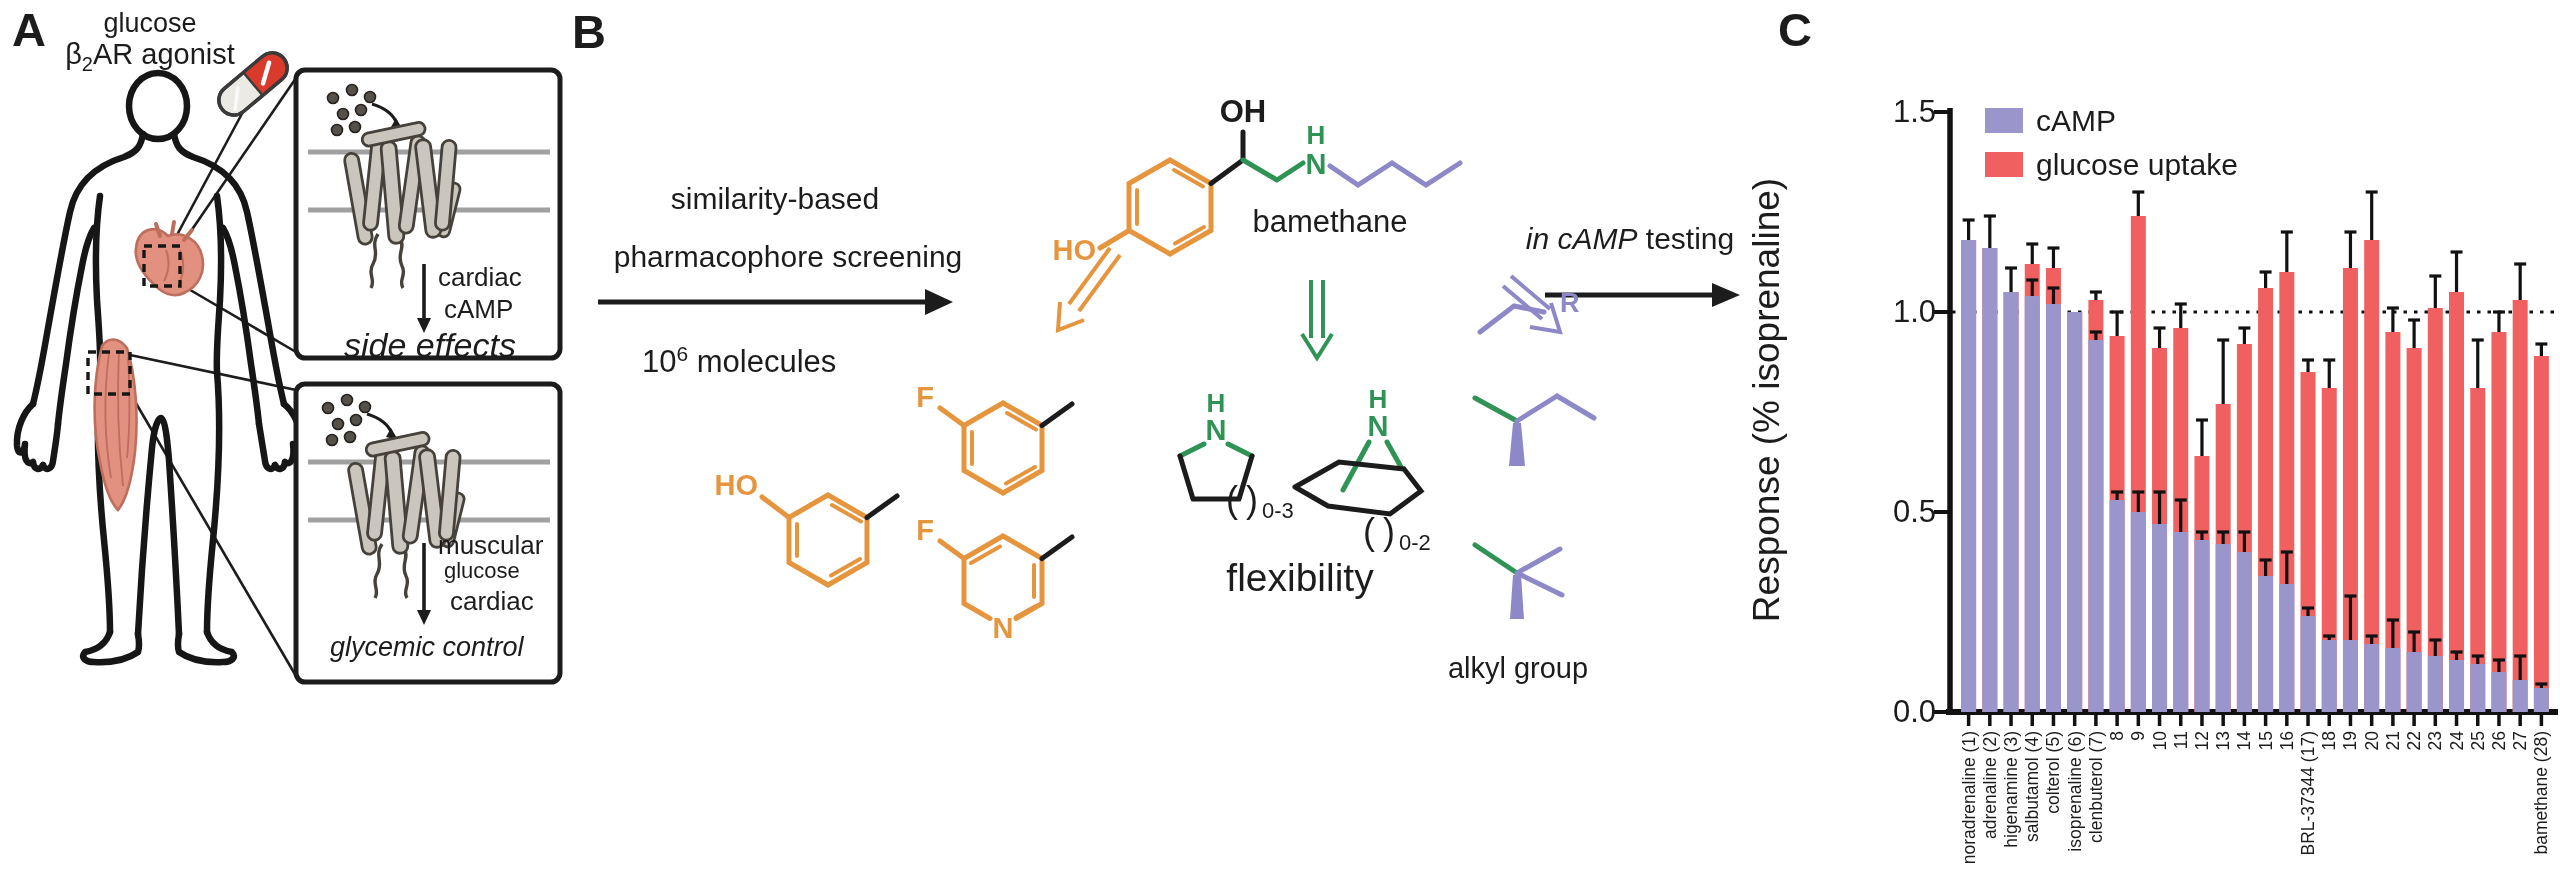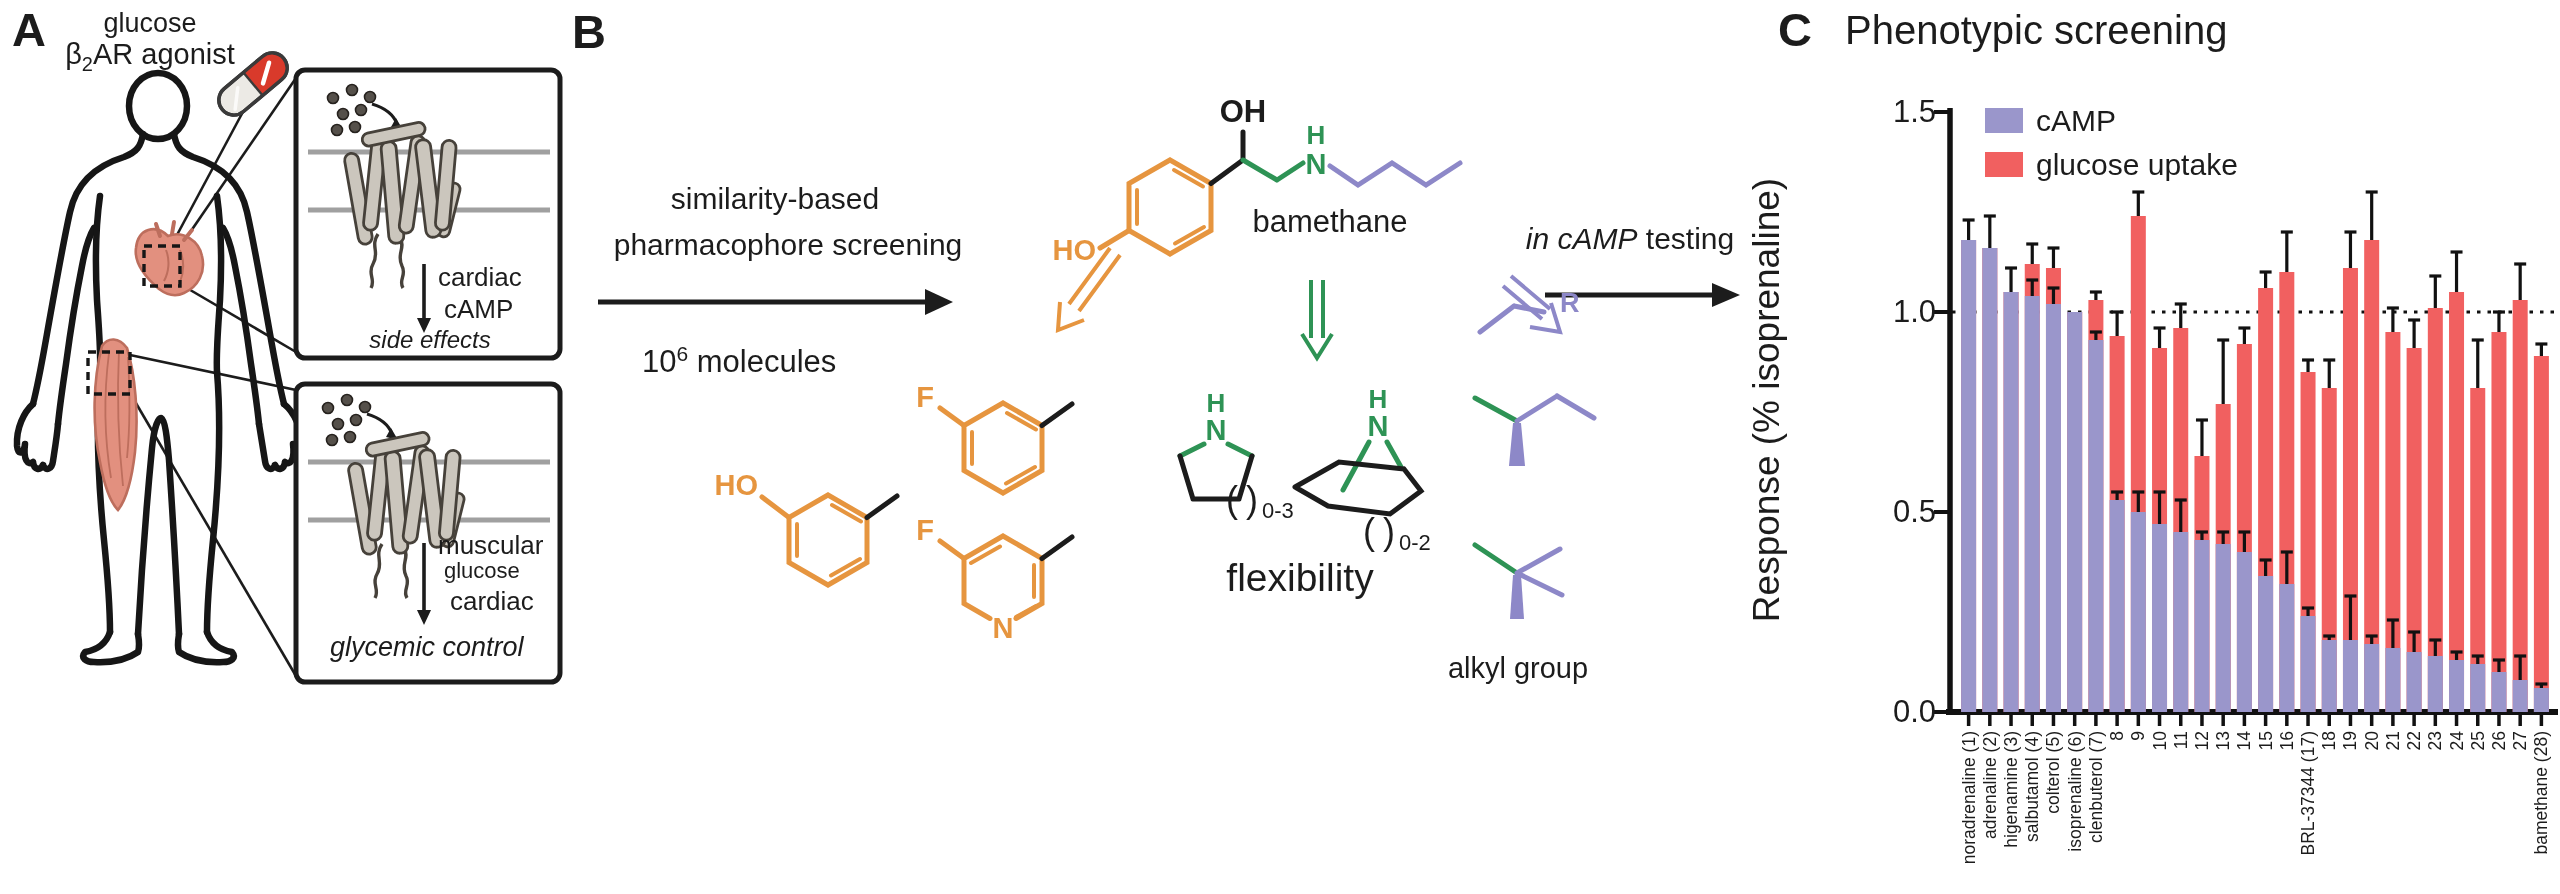--- a/index.html
+++ b/index.html
@@ -407,37 +407,36 @@
       <line x1="2541.3928571428573" y1="688" x2="2541.3928571428573" y2="684" stroke="#111" stroke-width="3.2"></line>
       <line x1="2535.3928571428573" y1="684" x2="2547.3928571428573" y2="684" stroke="#111" stroke-width="3.2"></line>
       <line x1="2541.3928571428573" y1="712" x2="2541.3928571428573" y2="726" stroke="#111" stroke-width="3.5"></line>
     </svg>
 
   <div class="abs panel-letter" style="left:12px;top:2px;">A</div>
   <div class="abs ctr" style="left:60px;top:8px;width:180px;font-size:27px;">glucose</div>
   <div class="abs ctr" style="left:40px;top:38px;width:220px;font-size:29px;"><span>β</span><sub style="font-size:20px;">2</sub><span>AR agonist</span></div>
   <div class="abs" style="left:438px;top:262px;font-size:26px;">cardiac</div>
   <div class="abs" style="left:444px;top:294px;font-size:26px;">cAMP</div>
-  <div class="abs ctr it" style="left:340px;top:326px;width:180px;font-size:24px;">side effects</div>
+  <div class="abs ctr it" style="left:340px;top:326px;width:180px;font-size:34px;">side effects</div>
   <div class="abs" style="left:438px;top:530px;font-size:26px;">muscular</div>
   <div class="abs" style="left:444px;top:558px;font-size:22px;">glucose</div>
   <div class="abs" style="left:450px;top:586px;font-size:26px;">cardiac</div>
   <div class="abs ctr it" style="left:330px;top:632px;width:190px;font-size:27px;">glycemic control</div>
 
   <div class="abs panel-letter" style="left:572px;top:4px;">B</div>
   <div class="abs ctr" style="left:605px;top:182px;width:340px;font-size:30px;">similarity-based</div>
-  <div class="abs ctr" style="left:578px;top:228px;width:420px;font-size:30px;">pharmacophore screening</div>
+  <div class="abs ctr" style="left:578px;top:240px;width:420px;font-size:30px;">pharmacophore screening</div>
   <div class="abs" style="left:642px;top:342px;font-size:31px;"><span>10</span><sup style="font-size:21px;">6</sup><span> molecules</span></div>
   <div class="abs ctr" style="left:1230px;top:204px;width:200px;font-size:31px;">bamethane</div>
   <div class="abs ctr" style="left:1510px;top:222px;width:240px;font-size:30px;"><span class="it">in cAMP</span><span> testing</span></div>
   <div class="abs ctr" style="left:1200px;top:556px;width:200px;font-size:39px;">flexibility</div>
   <div class="abs ctr" style="left:1418px;top:652px;width:200px;font-size:29px;">alkyl group</div>
 
   <div class="abs panel-letter" style="left:1778px;top:2px;">C</div>
-  <div class="abs" style="left:1845px;top:8px;font-size:40px;">Phenotypic screening</div>
   <div class="abs ctr" style="left:1488px;top:378px;width:560px;height:44px;font-size:37px;transform:rotate(-90deg);">Response (% isoprenaline)</div>
   <div class="leg-label" style="left:2036px;top:104px;">cAMP</div>
   <div class="leg-label" style="left:2036px;top:148px;">glucose uptake</div>
   <div id="yticks">
       <div class="ytick" style="top: 695px;">0.0</div>
       <div class="ytick" style="top: 495px;">0.5</div>
       <div class="ytick" style="top: 295px;">1.0</div>
       <div class="ytick" style="top: 95px;">1.5</div>
     </div>
   <div id="xlabels">

